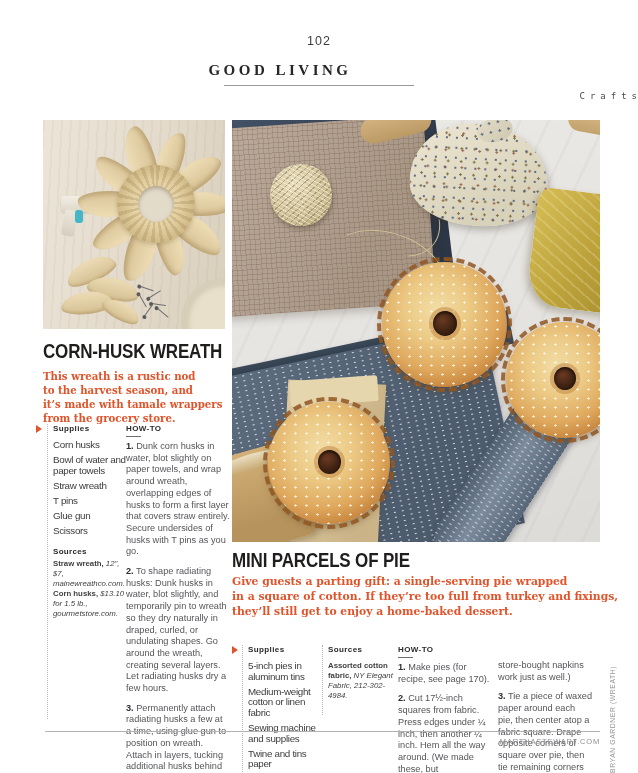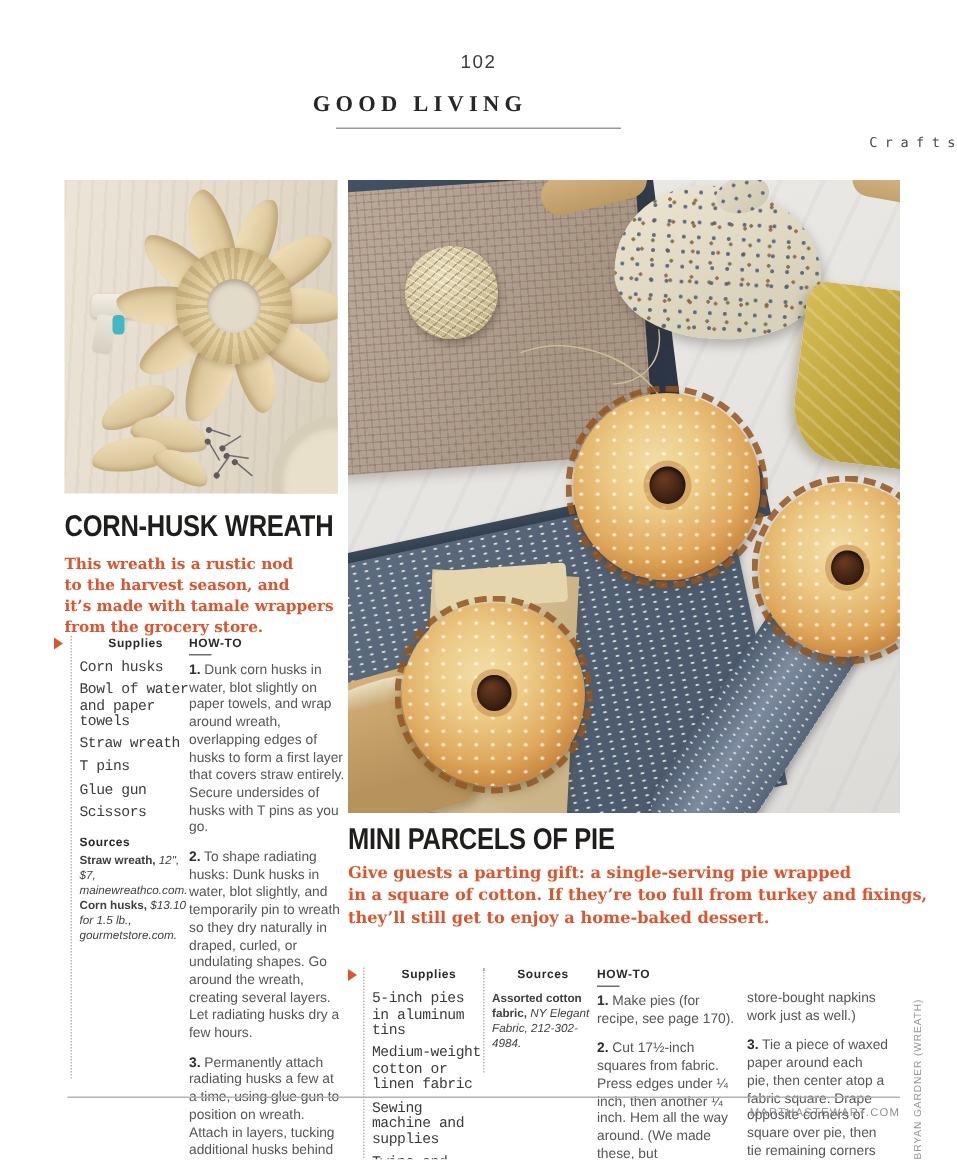--- a/index.html
+++ b/index.html
@@ -1,17 +1,17 @@
 <!DOCTYPE html>
 <html style="--accent: #e0542b;"><head>
 <meta charset="utf-8">
 <style>
   html,body{margin:0;padding:0;background:#ffffff;}
   body{font-family:"Liberation Sans",sans-serif;-webkit-font-smoothing:antialiased;}
-  #page{position:relative;width:638px;height:773px;background:#fff;overflow:hidden;}
+  #page{position:relative;width:638px;height:773px;background:#fff;overflow:hidden;border-radius:13px;}
 
   
   .pagenum{position:absolute;top:34px;left:0;width:638px;text-align:center;
     font-size:12.5px;letter-spacing:1px;color:#3d3d3f;}
   .section-title{position:absolute;top:62px;left:0;width:560px;text-align:center;
     font-family:"Liberation Serif",serif;font-weight:bold;font-size:15px;
     letter-spacing:3.5px;color:#262626;}
   .section-rule{position:absolute;top:85px;left:224px;width:190px;height:0;
     border-top:1px solid #9a9a9a;}
   .section-sub{position:absolute;top:91px;left:4px;width:638px;text-align:right;
@@ -20,26 +20,26 @@
   
   .headline{font-weight:bold;font-size:20px;color:#1f1e1c;white-space:nowrap;
     transform:scaleX(.85);transform-origin:left top;letter-spacing:-.2px;}
   .deck{font-family:"DejaVu Serif",serif;font-weight:bold;color:var(--accent);}
   .deck div{white-space:nowrap;}
 
   
   .tri{width:0;height:0;border-top:4px solid transparent;border-bottom:4px solid transparent;
     border-left:6px solid var(--accent);position:absolute;}
   .dotcol{border-left:1px dotted #b7b7b7;padding-left:5px;}
-  .colhead{font-size:8px;font-weight:bold;letter-spacing:.4px;color:#2a2a2a;margin:0 0 7px 0;text-align:center;}
+  .colhead{font-size:8px;font-weight:bold;letter-spacing:.4px;color:#2a2a2a;margin:0 0 7px 0;}
   .howto-head{font-size:8px;font-weight:bold;letter-spacing:.4px;color:#2a2a2a;margin:0 0 4px 0;}
   .howto-head::after{content:"";display:block;width:15px;border-top:1px solid #6e6e6e;margin-top:3px;}
   .supply{font-size:9.8px;line-height:10.6px;letter-spacing:-.3px;color:#3b3b3d;
     margin:0 0 4.5px 0;list-style:none;}
-  ul.supplies{margin:0;padding:0;font-family:Liberation Mono, monospace;}
+  ul.supplies{margin:0;padding:0;}
   .sources-head{font-size:8px;font-weight:bold;letter-spacing:.3px;color:#2a2a2a;margin:10px 0 3px 0;}
   .sources-text{font-size:7.8px;line-height:10px;color:#3f3f41;margin:0;}
   .sources-text b{font-style:normal;font-weight:bold;}
   .sources-text i{font-style:italic;}
   .step{font-size:9.2px;line-height:11.7px;color:#55555a;margin:0 0 8px 0;}
   .step b{color:#2e2e32;}
 
   
   .bottom-rule{position:absolute;left:45px;top:731px;width:555px;border-top:1px solid #b3b3b3;}
   .footer-url{position:absolute;top:737px;left:400px;width:200px;text-align:right;

